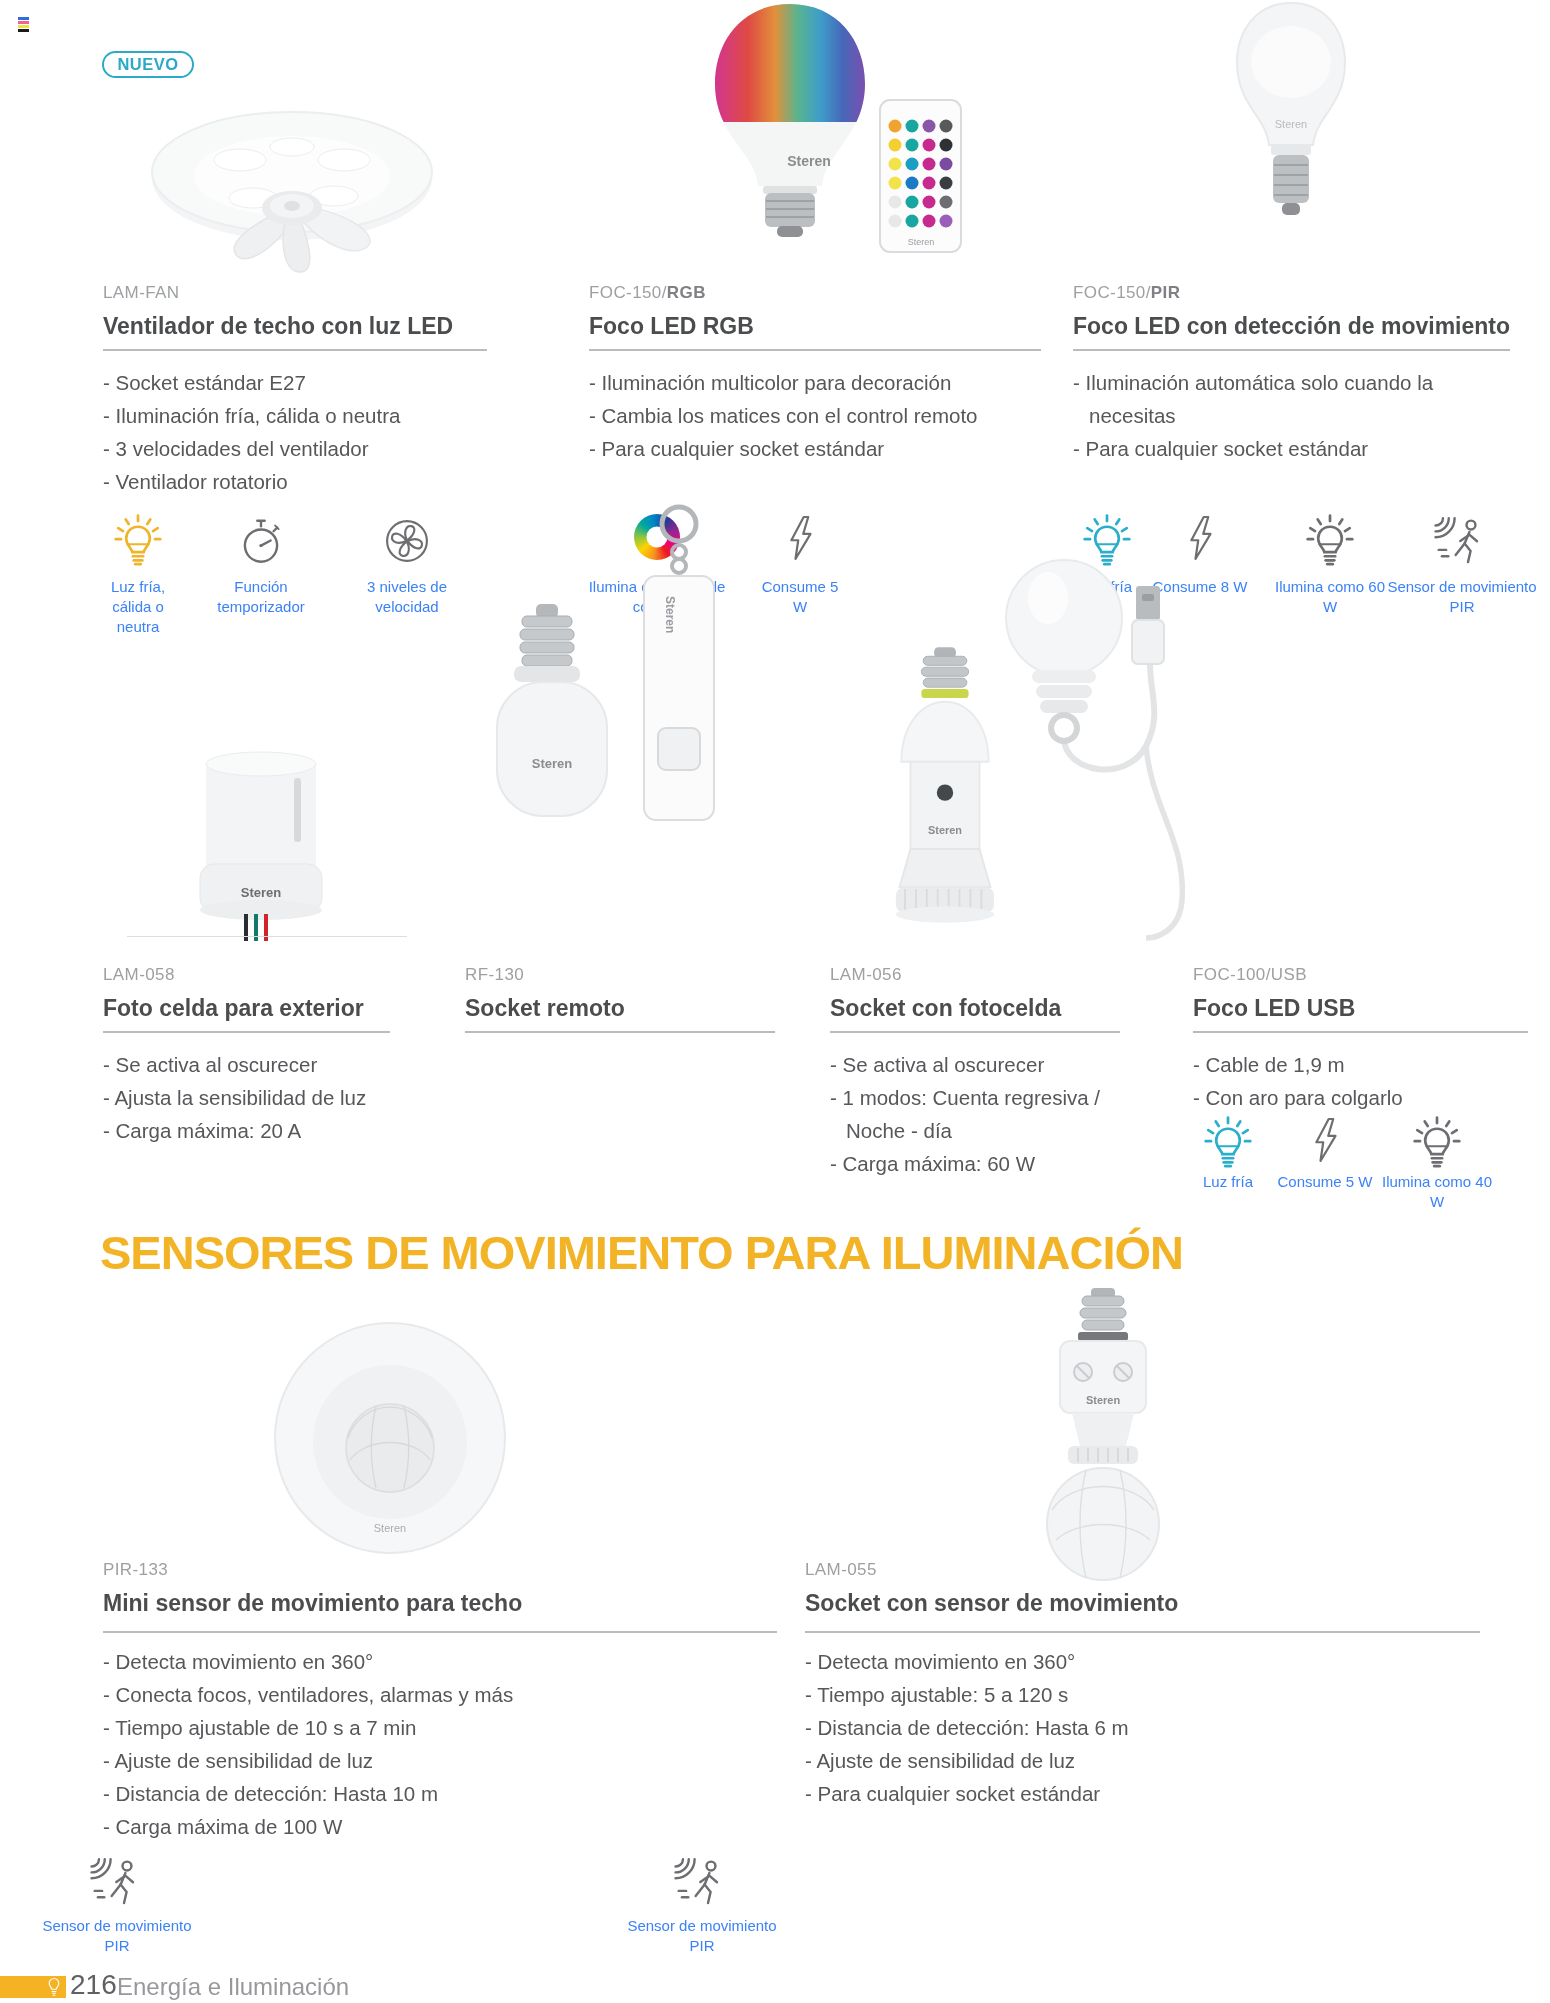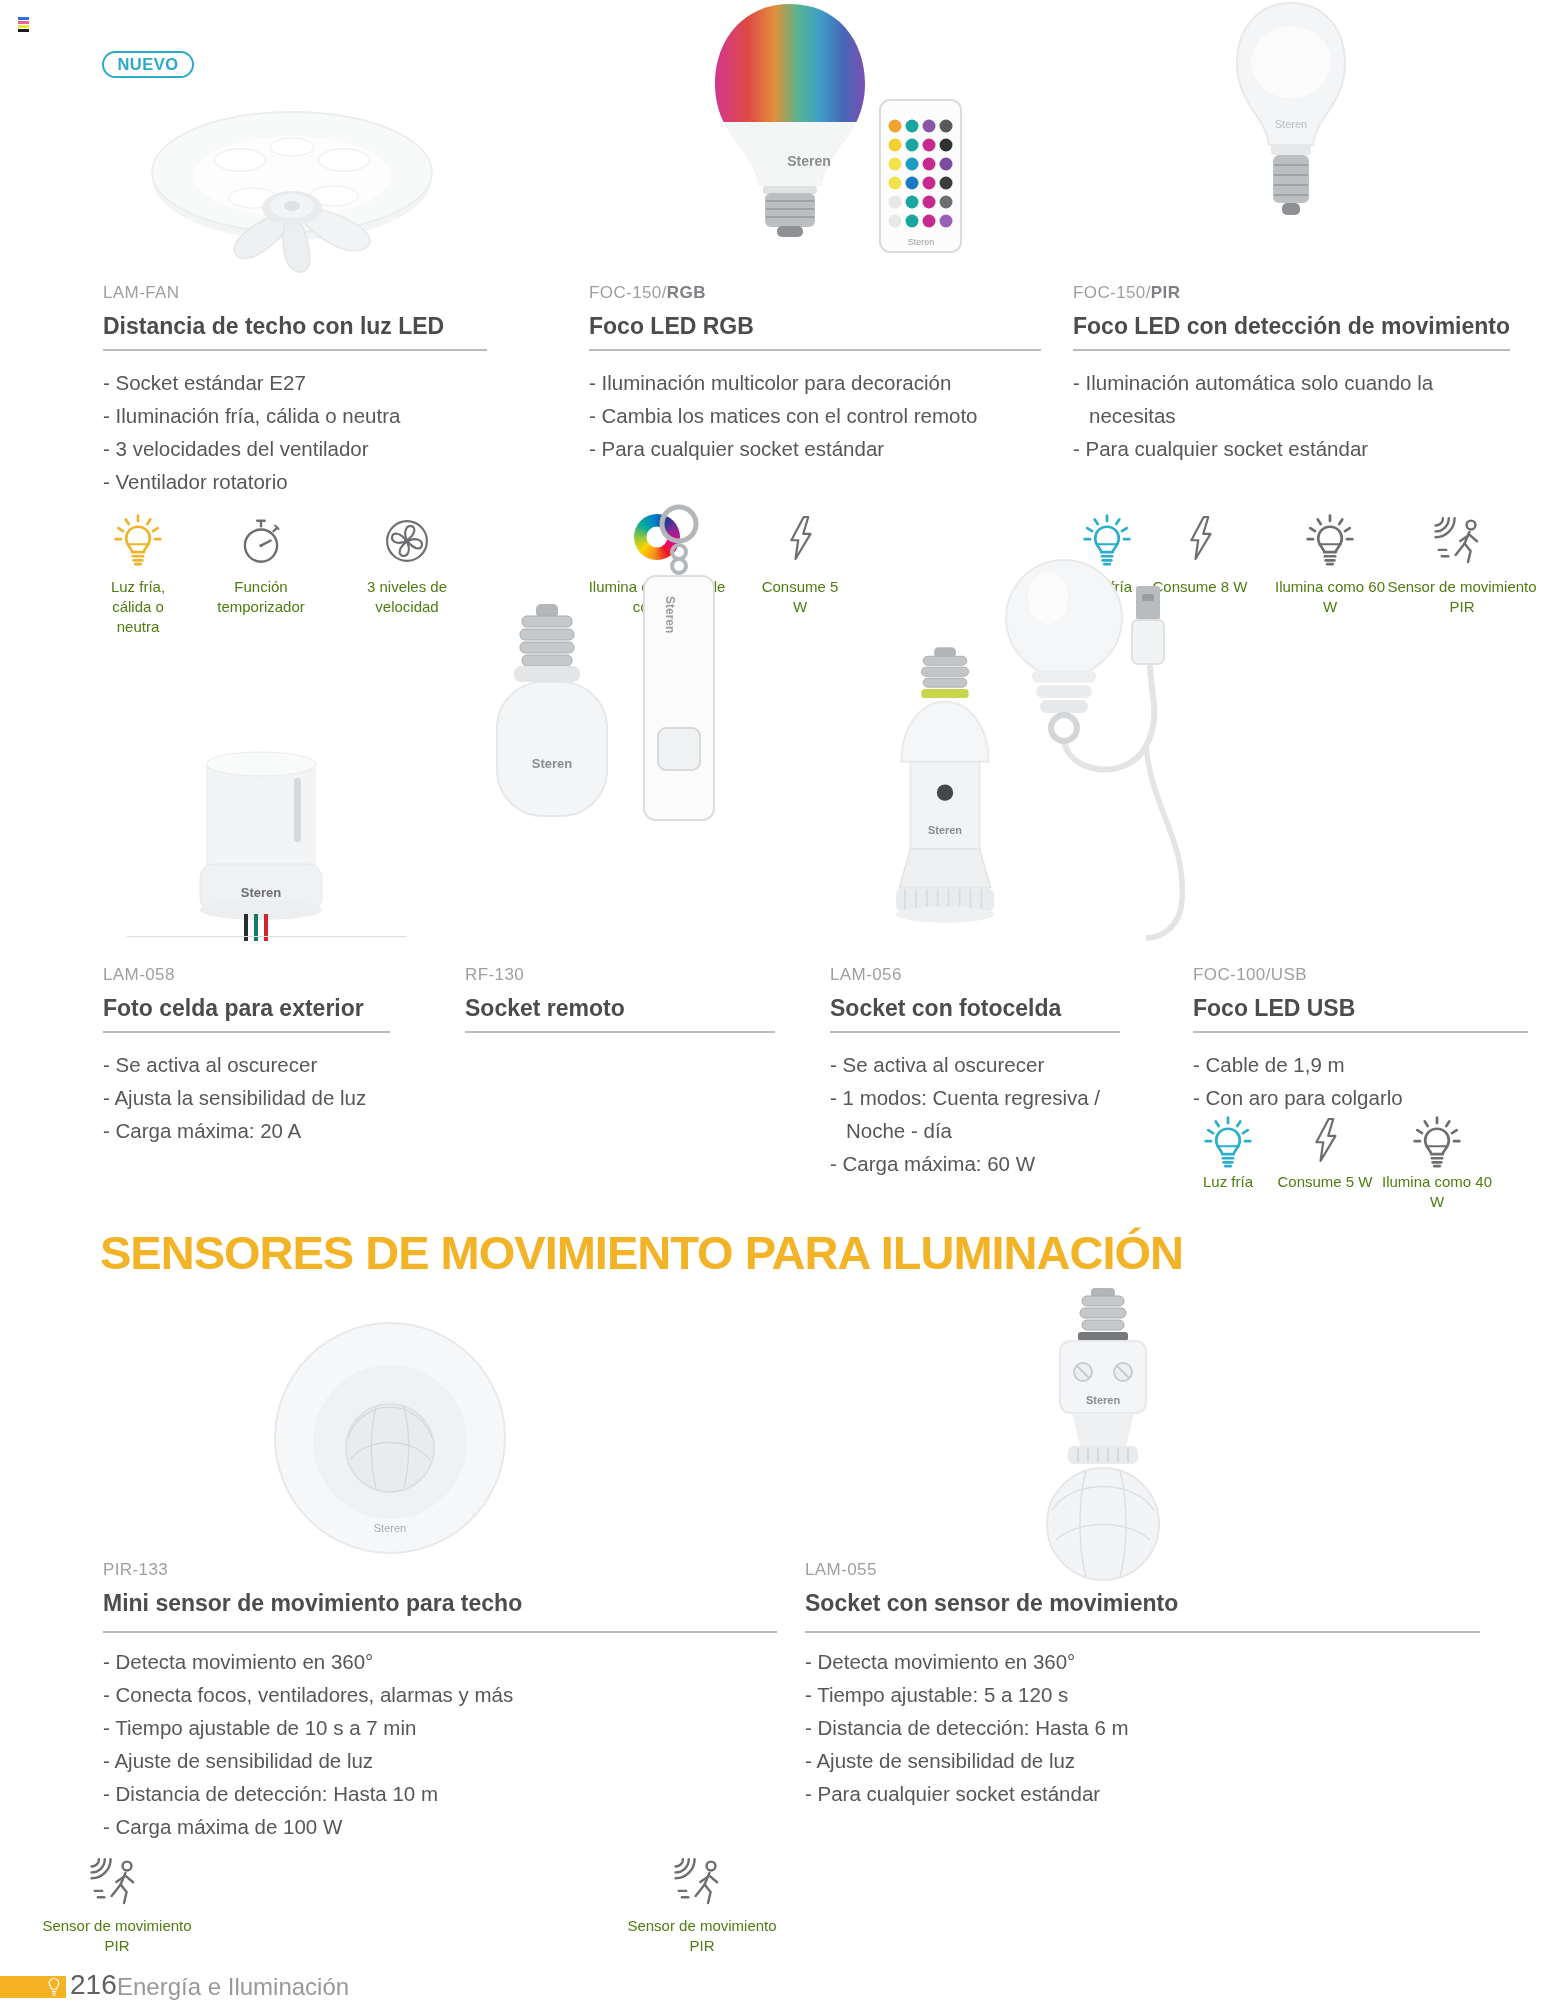--- a/index.html
+++ b/index.html
@@ -7,21 +7,21 @@
           font-family:"Liberation Sans", sans-serif;color:#56575a;}
   .abs{position:absolute;}
   .model{position:absolute;font-size:17px;color:#9da0a3;letter-spacing:.4px;white-space:nowrap;}
   .model .msfx{color:#7e8083;font-weight:bold;}
   .ptitle{position:absolute;font-size:23px;font-weight:bold;color:#4b4c4e;white-space:nowrap;}
   .rule{position:absolute;height:0;border-top:2px solid #b9bbbd;}
   .bullets{position:absolute;font-size:20.5px;line-height:33px;color:#56575a;}
   .bullets .b{padding-left:16px;text-indent:-16px;}
   .bullets .b::before{content:"- ";}
   .bullets .sub{font-size:16px;line-height:20px;padding-left:16px;margin-top:-5px;}
-  .icap{position:absolute;font-size:15px;line-height:20px;color:#4d7c0f;text-align:center;}
+  .icap{position:absolute;font-size:15px;line-height:20px;color:#3b82f6;text-align:center;}
   .icon{position:absolute;}
   .c-gray{color:#6d6e71;}
   .c-teal{color:#29aecb;}
   .c-yellow{color:#efb429;}
   .badge{position:absolute;left:102px;top:51px;width:92px;height:27px;border:2.5px solid #2aaac8;
          border-radius:16px;color:#2aaac8;font-size:16.5px;font-weight:bold;letter-spacing:.5px;
          display:flex;align-items:center;justify-content:center;box-sizing:border-box;}
   .section-header{position:absolute;left:100px;top:1225px;font-size:47px;font-weight:bold;
          color:#f2b326;letter-spacing:-1px;white-space:nowrap;}
   .wheel{position:absolute;left:634px;top:514px;width:46px;height:46px;border-radius:50%;
@@ -127,21 +127,21 @@
     <path d="M156 116 C176 146 214 164 228 150 C240 136 196 112 158 110 Z" fill="#f2f3f4" stroke="#e6e8e9" stroke-width="1.5"></path>
     <path d="M148 116 C138 146 144 178 162 176 C178 173 166 136 156 114 Z" fill="#eceeef" stroke="#e3e5e6" stroke-width="1.5"></path>
     <ellipse cx="152" cy="112" rx="30" ry="17" fill="#e9ebec"></ellipse>
     <ellipse cx="152" cy="110" rx="22" ry="12" fill="#f3f4f5"></ellipse>
     <ellipse cx="152" cy="110" rx="8" ry="5" fill="#dfe1e2"></ellipse>
   </svg>
 
   <div class="model" style="left:103px;top:283px">
     <span>LAM-FAN</span>
   </div>
-  <div class="ptitle" style="left:103px;top:313px">Distancia de techo con luz LED</div>
+  <div class="ptitle" style="left:103px;top:313px">Ventilador de techo con luz LED</div>
   <div class="rule" style="left:103px;top:349px;width:384px"></div>
   <div class="bullets" style="left:103px;top:366px;width:390px">
     <div class="b">Socket estándar E27</div>
     <div class="b">Iluminación fría, cálida o neutra</div>
     <div class="b">3 velocidades del ventilador</div>
     <div class="b">Ventilador rotatorio</div>
   </div>
   <svg class="icon c-yellow" style="left:113px;top:512px" width="50" height="59" viewBox="0 0 44 52">
       <use href="#sym-bulb"></use>
     </svg>

